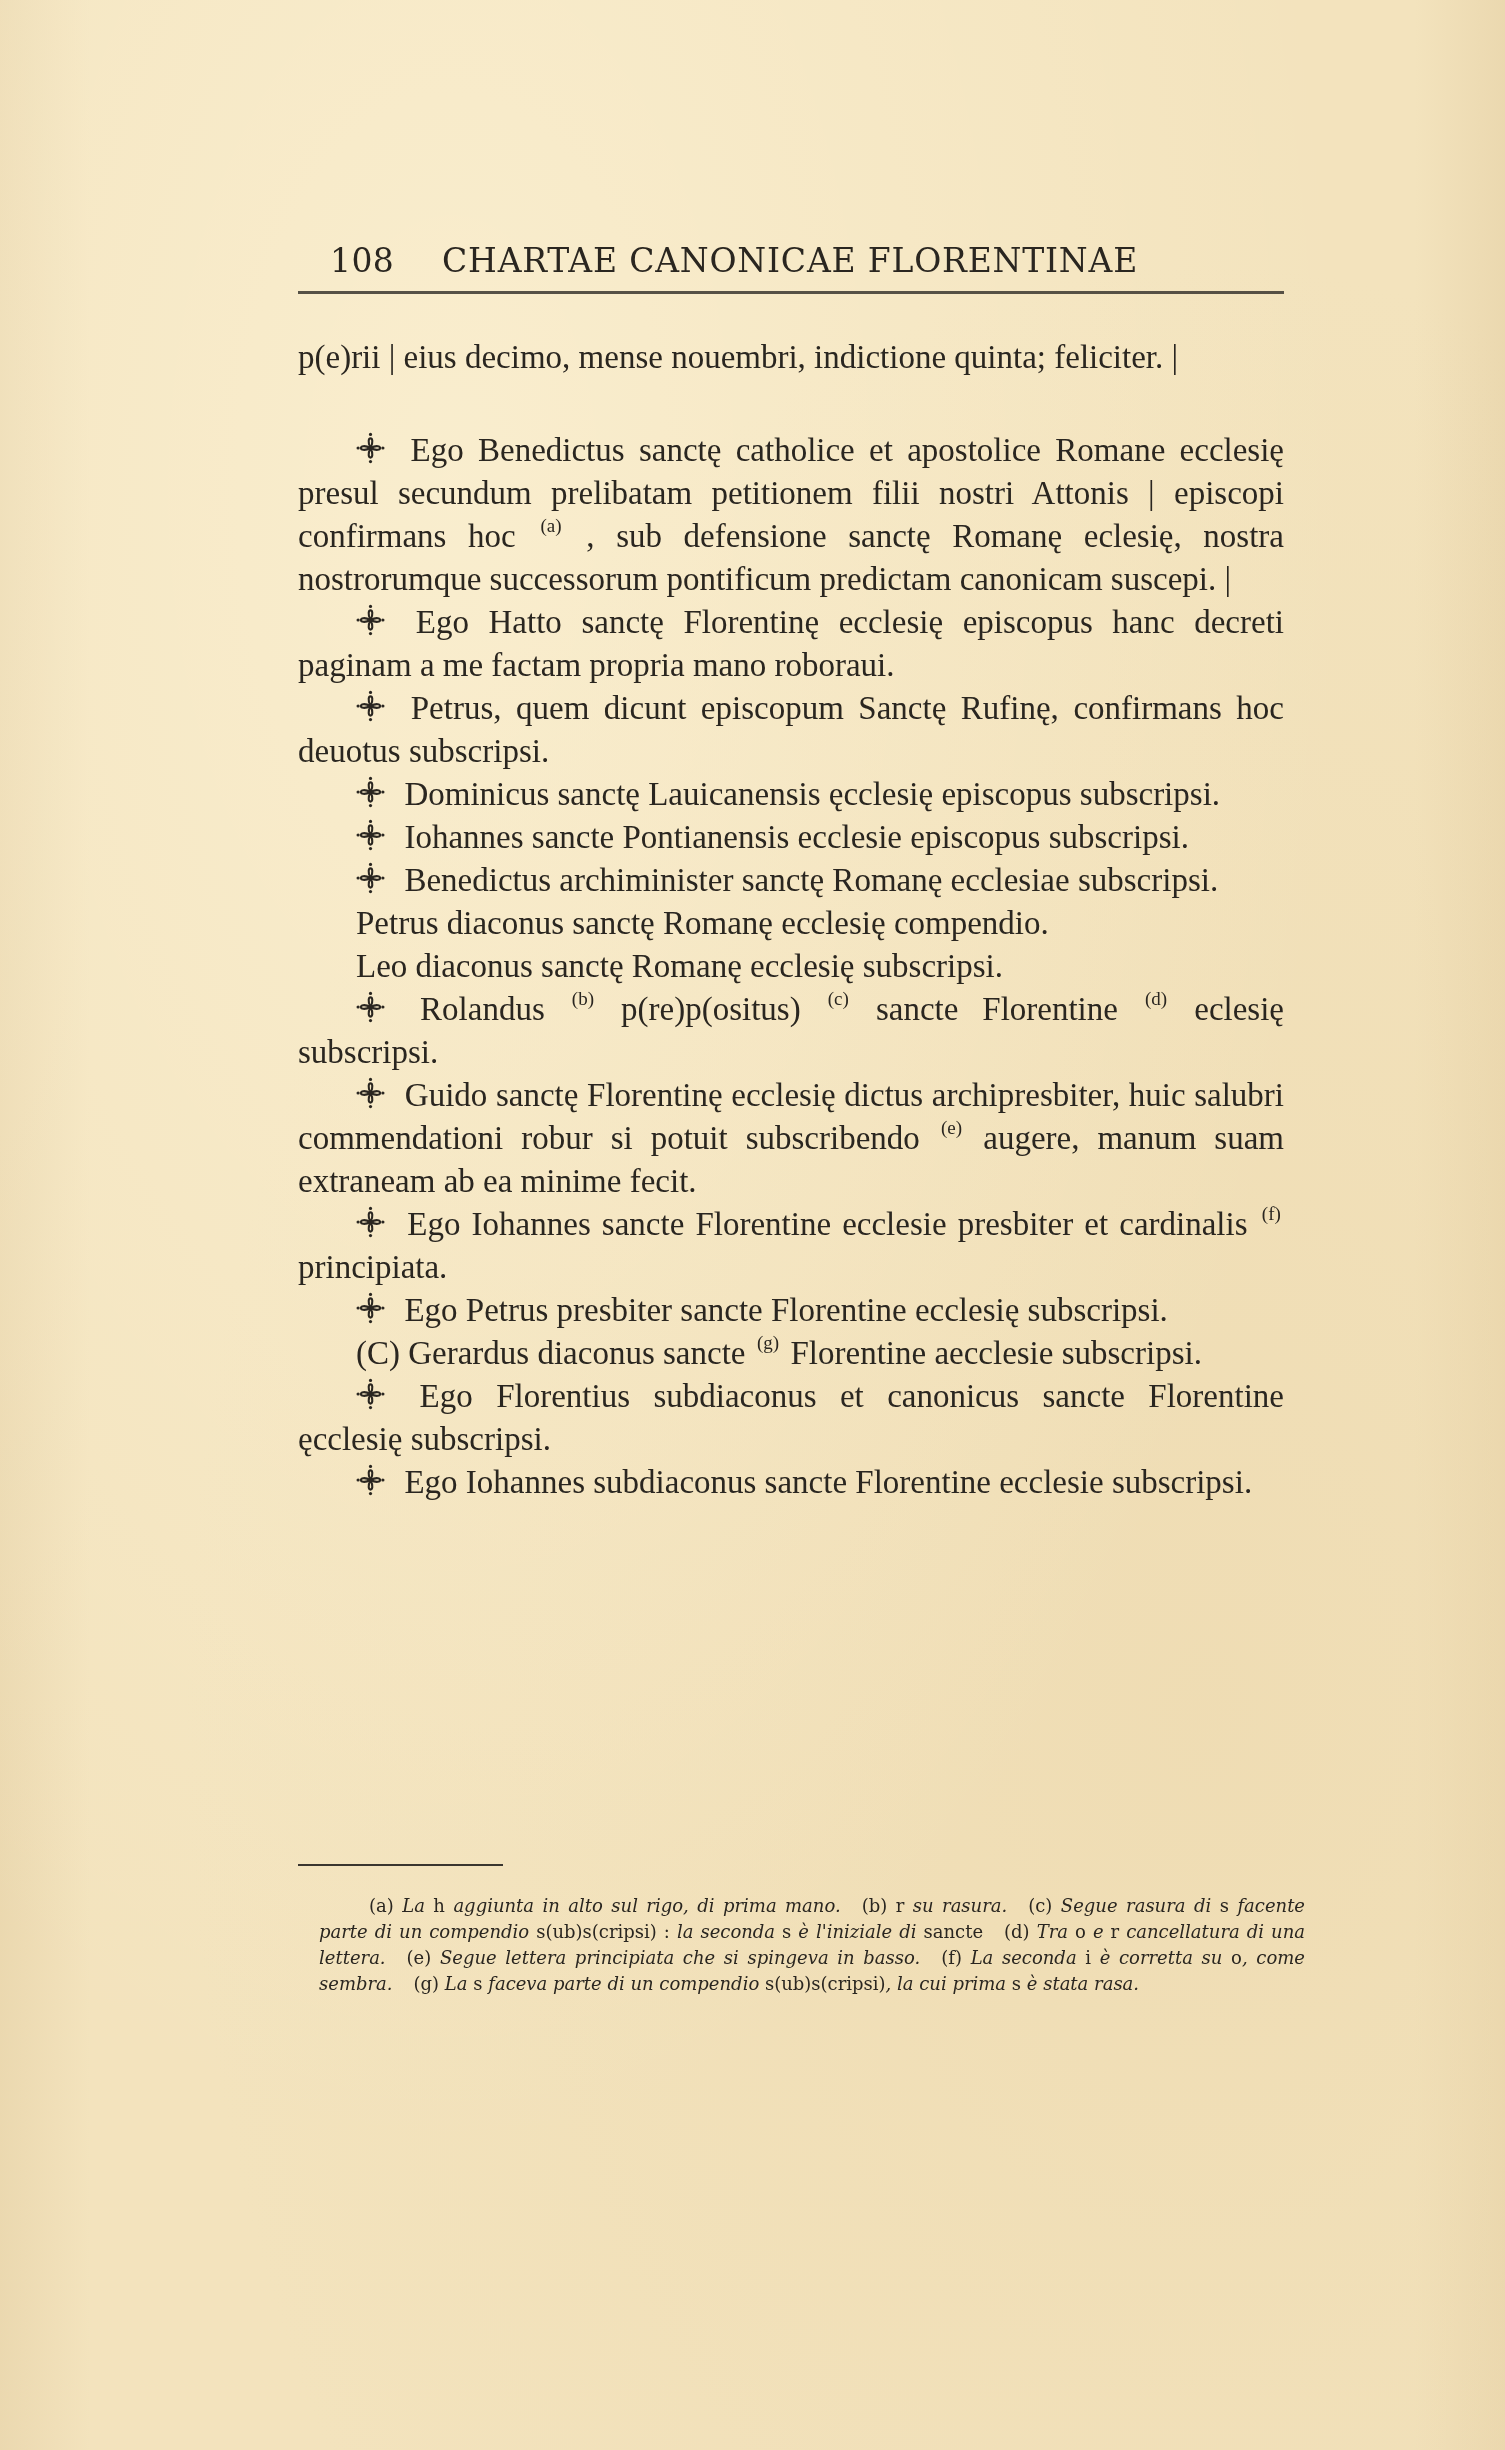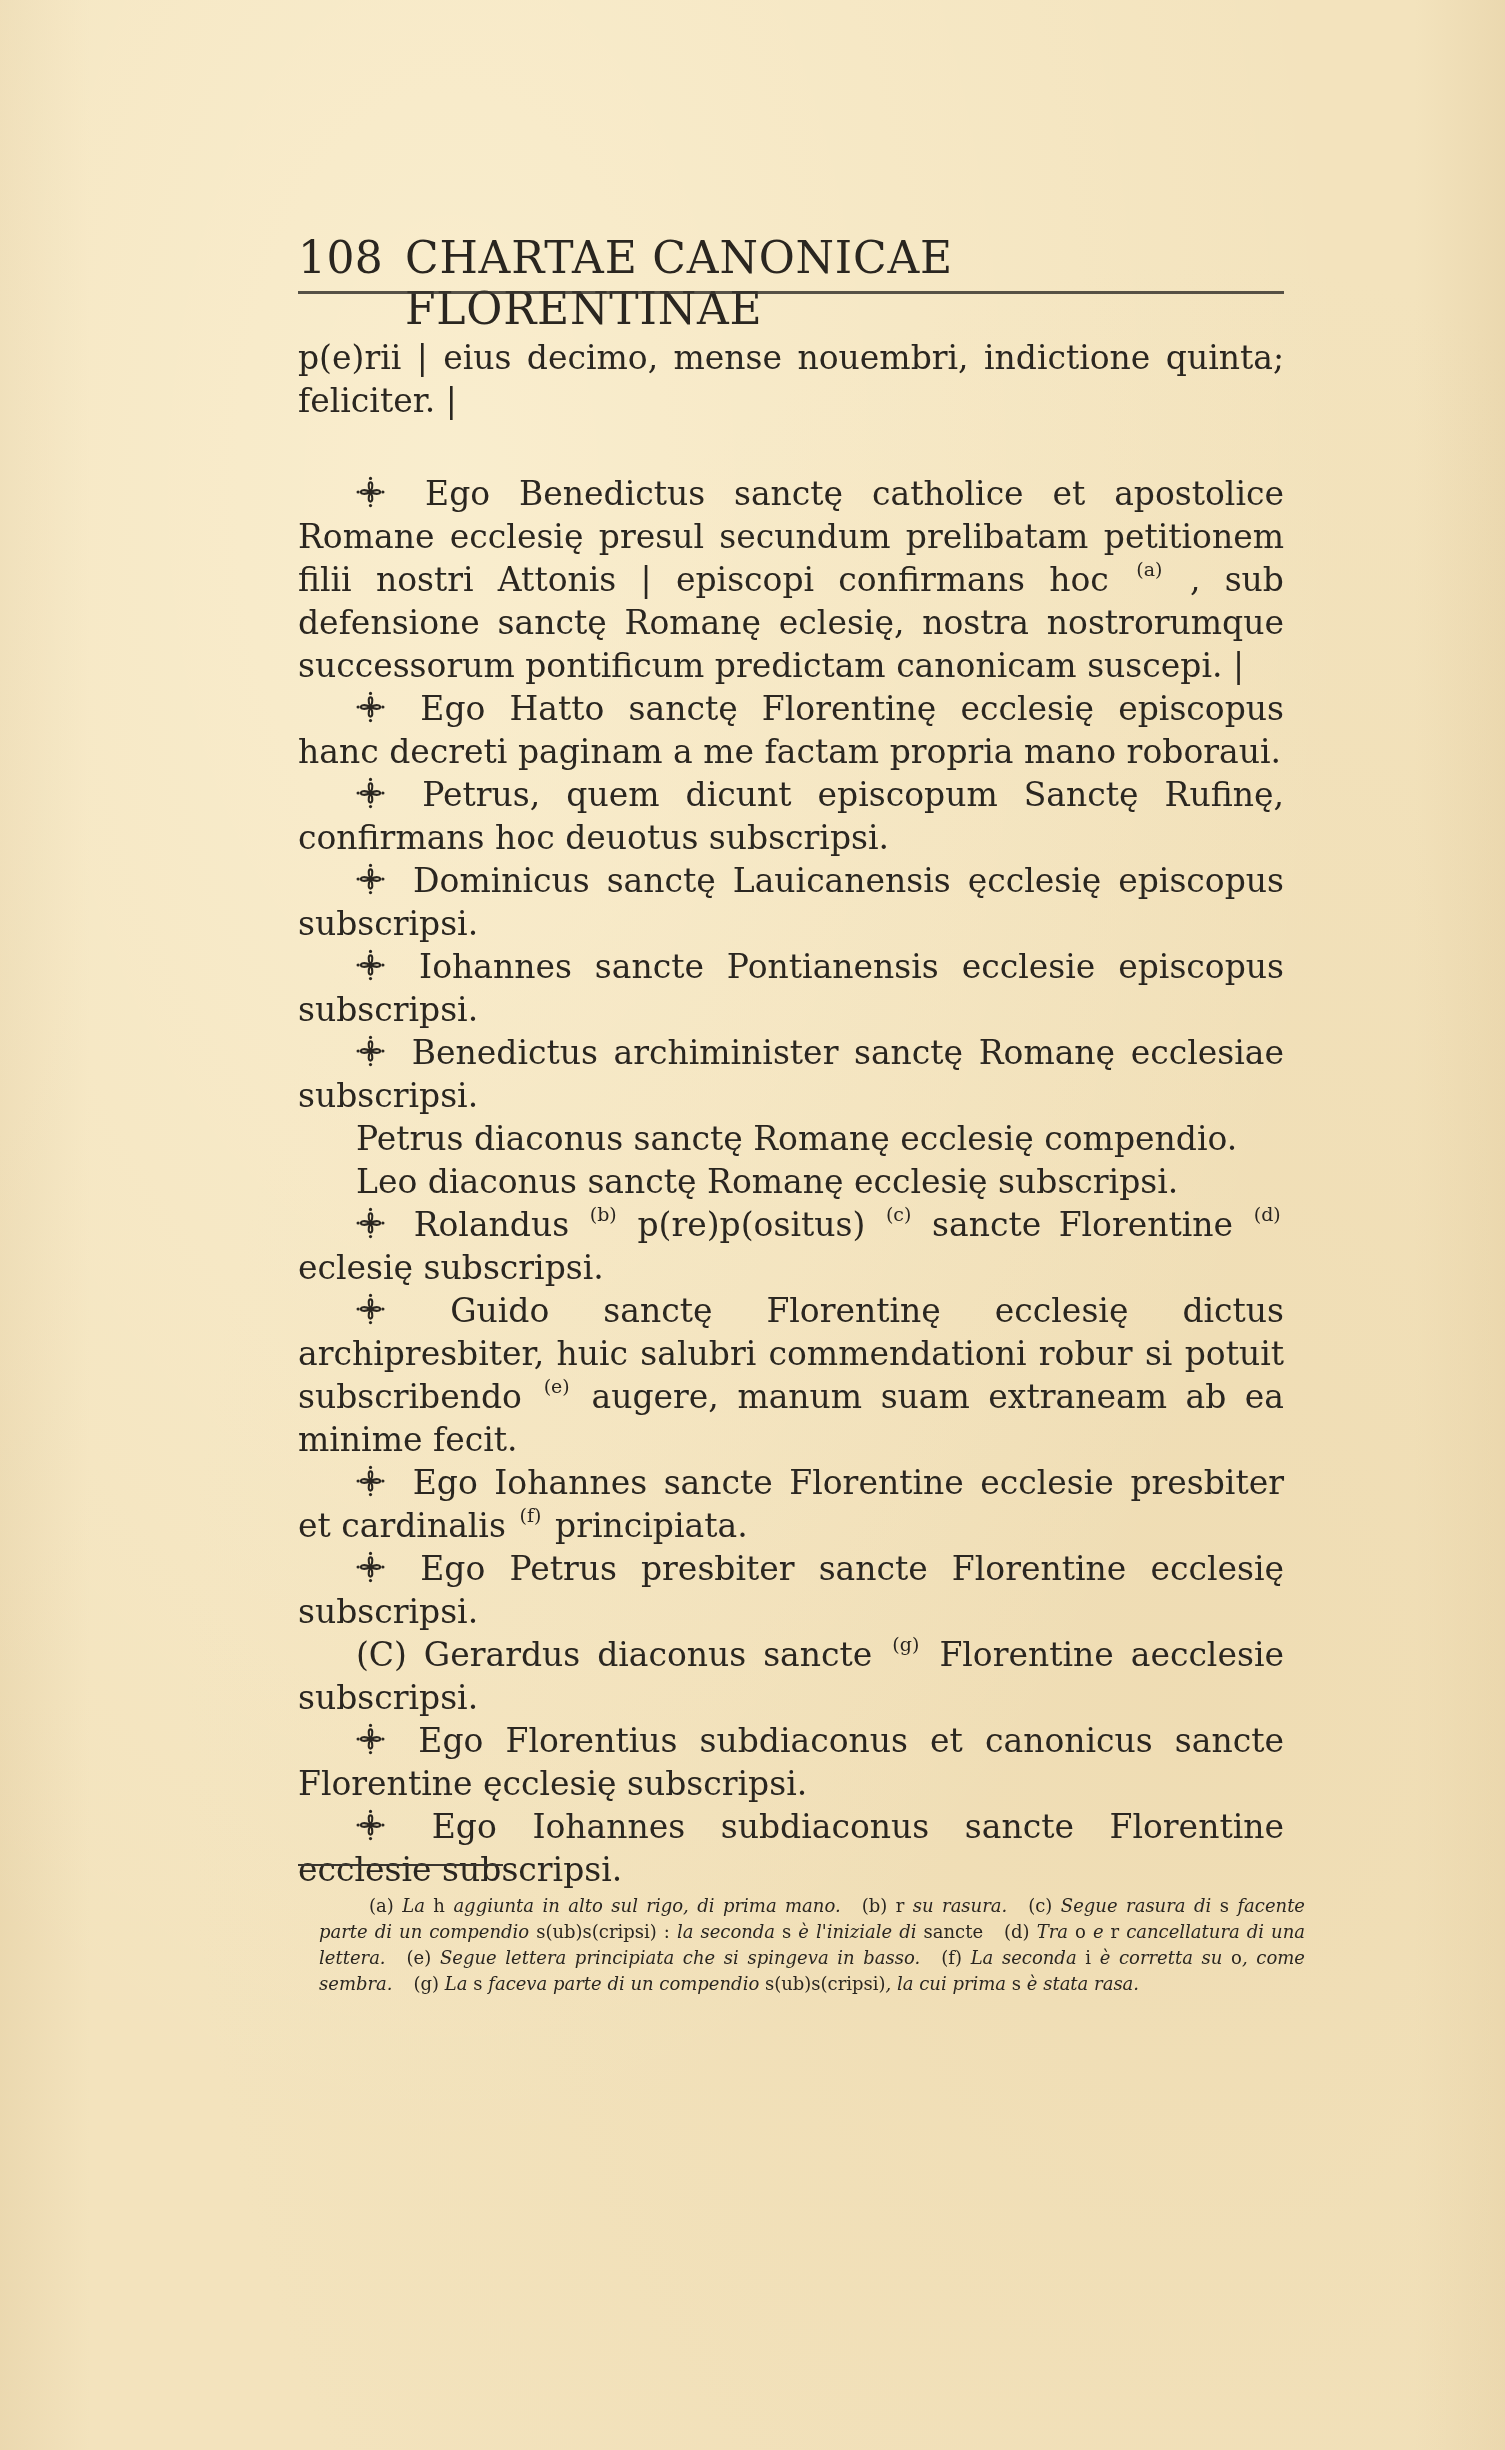--- a/index.html
+++ b/index.html
@@ -13,35 +13,36 @@
     position: relative;
     overflow: hidden;
     color: #2a2620;
     font-family: "DejaVu Serif", "Liberation Serif", serif;
   }
   .page {
     position: absolute;
     left: 298px; top: 232px; width: 986px;
   }
   .header {
-    display: flex; align-items: flex-start;
-    font-size: 44px; letter-spacing: 0.4px;
+    display: flex; align-items: flex-end;
+    font-size: 33px; letter-spacing: 0.4px;
     height: 48px;
+    margin-left: 32px;
   }
   .header .pageno { width: 112px; }
   .header .title { letter-spacing: 0.8px; }
   .header-rule {
     height: 2.4px; background: #3a362f; margin-top: 11.2px; width: 986px; opacity: 0.85;
   }
   .body {
     margin-top: 42px;
     font-size: 33px; line-height: 43px;
     text-align: justify;
   }
-  .body p { margin: 0; }
+  .body p { margin: 0; font-family: Liberation Serif, serif; }
   .body p.gap { margin-top: 50px; }
   .body p.indent { text-indent: 58px; }
   .cross {
     display: inline-block; width: 29px; height: 32px; vertical-align: -3.2px; margin-right: 11.2px;
   }
   sup.fn { font-size: 19px; vertical-align: 14.4px; line-height: 0; margin: 0 3.2px; }
   .fn-rule {
     position: absolute; left: 298px; top: 1864px; width: 205px; height: 1.6px; background: #3a362f;
   }
   .footnotes {

